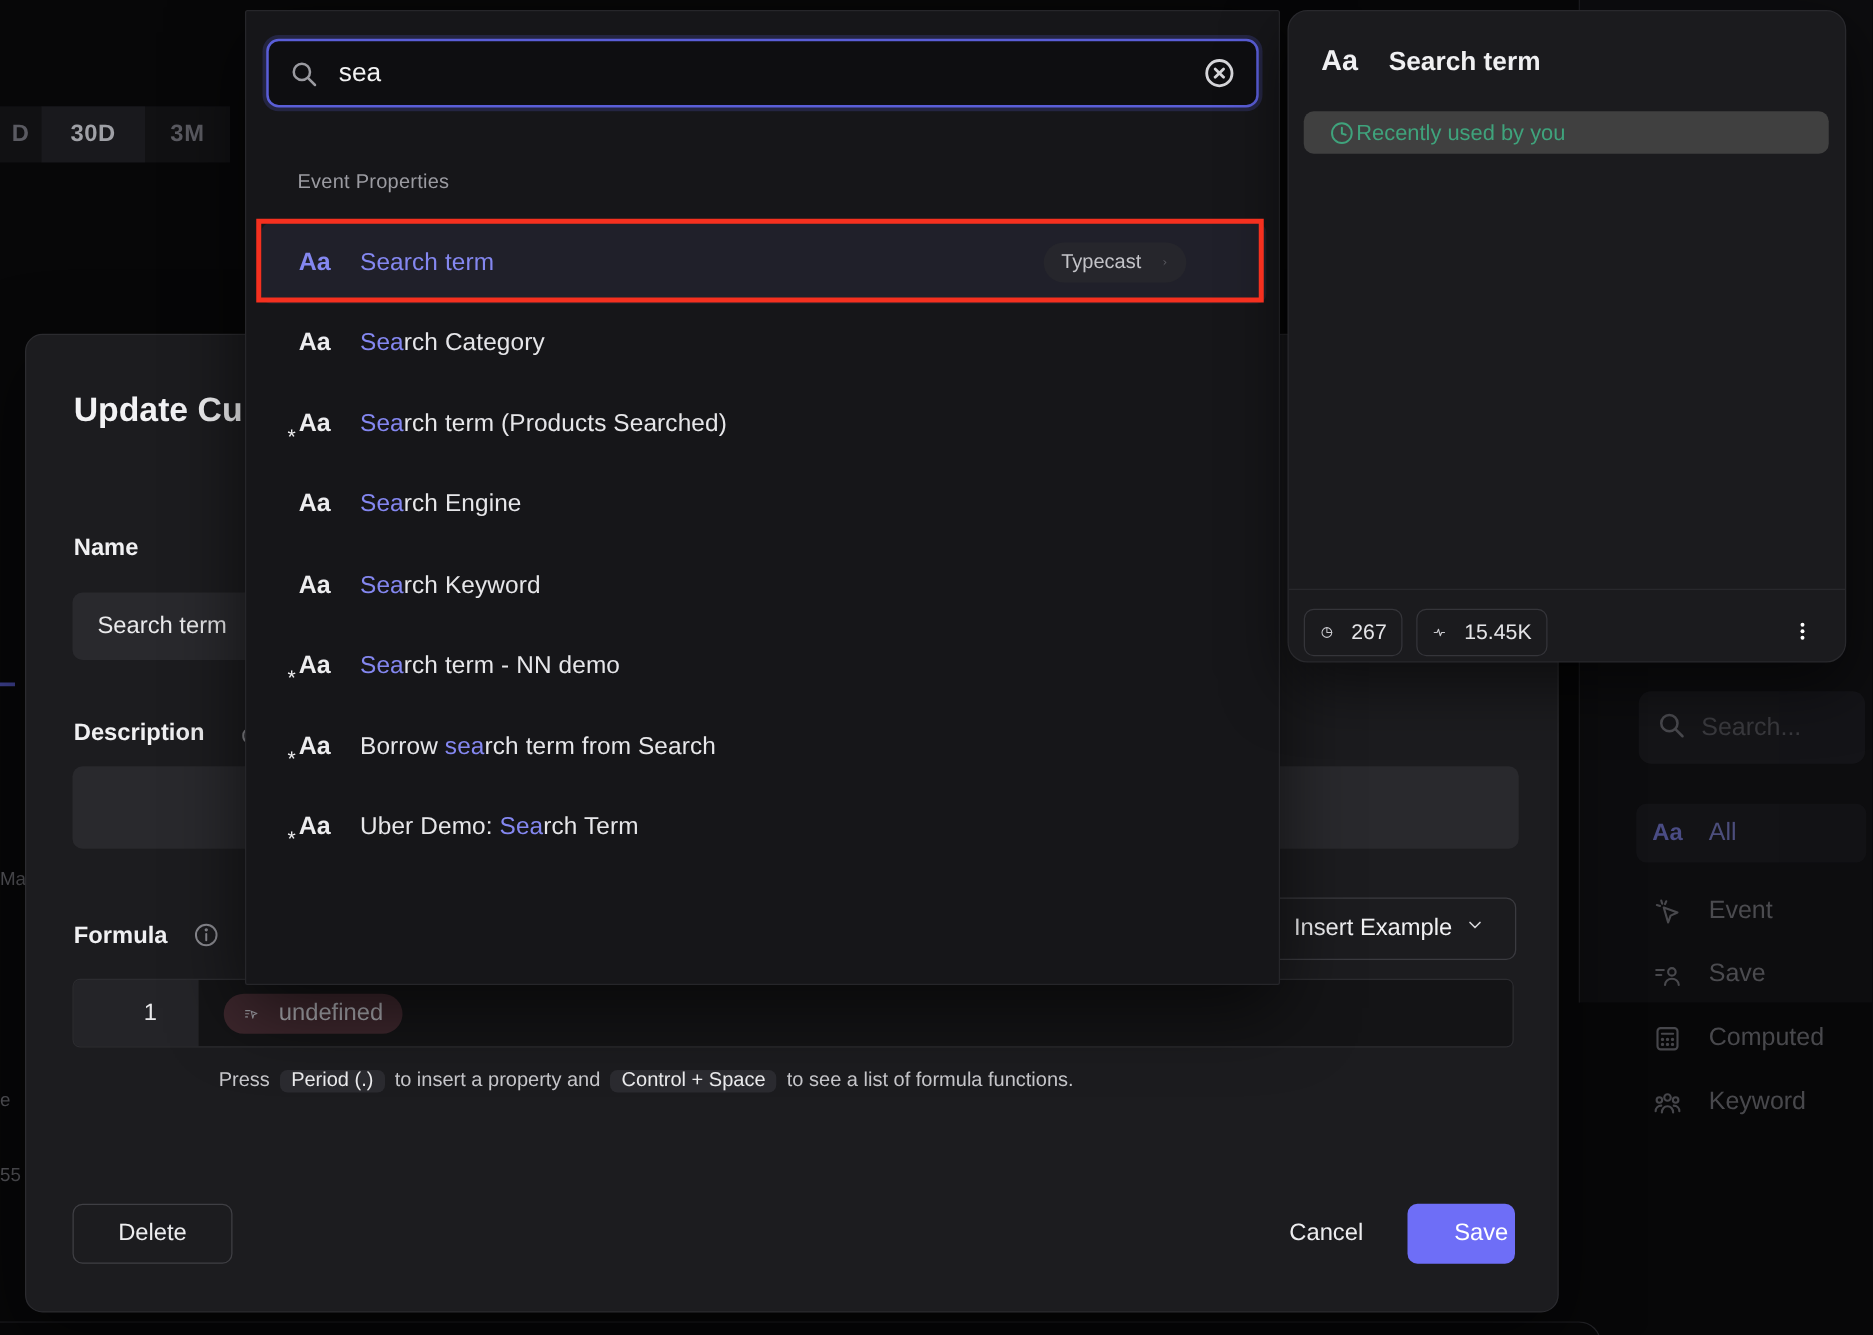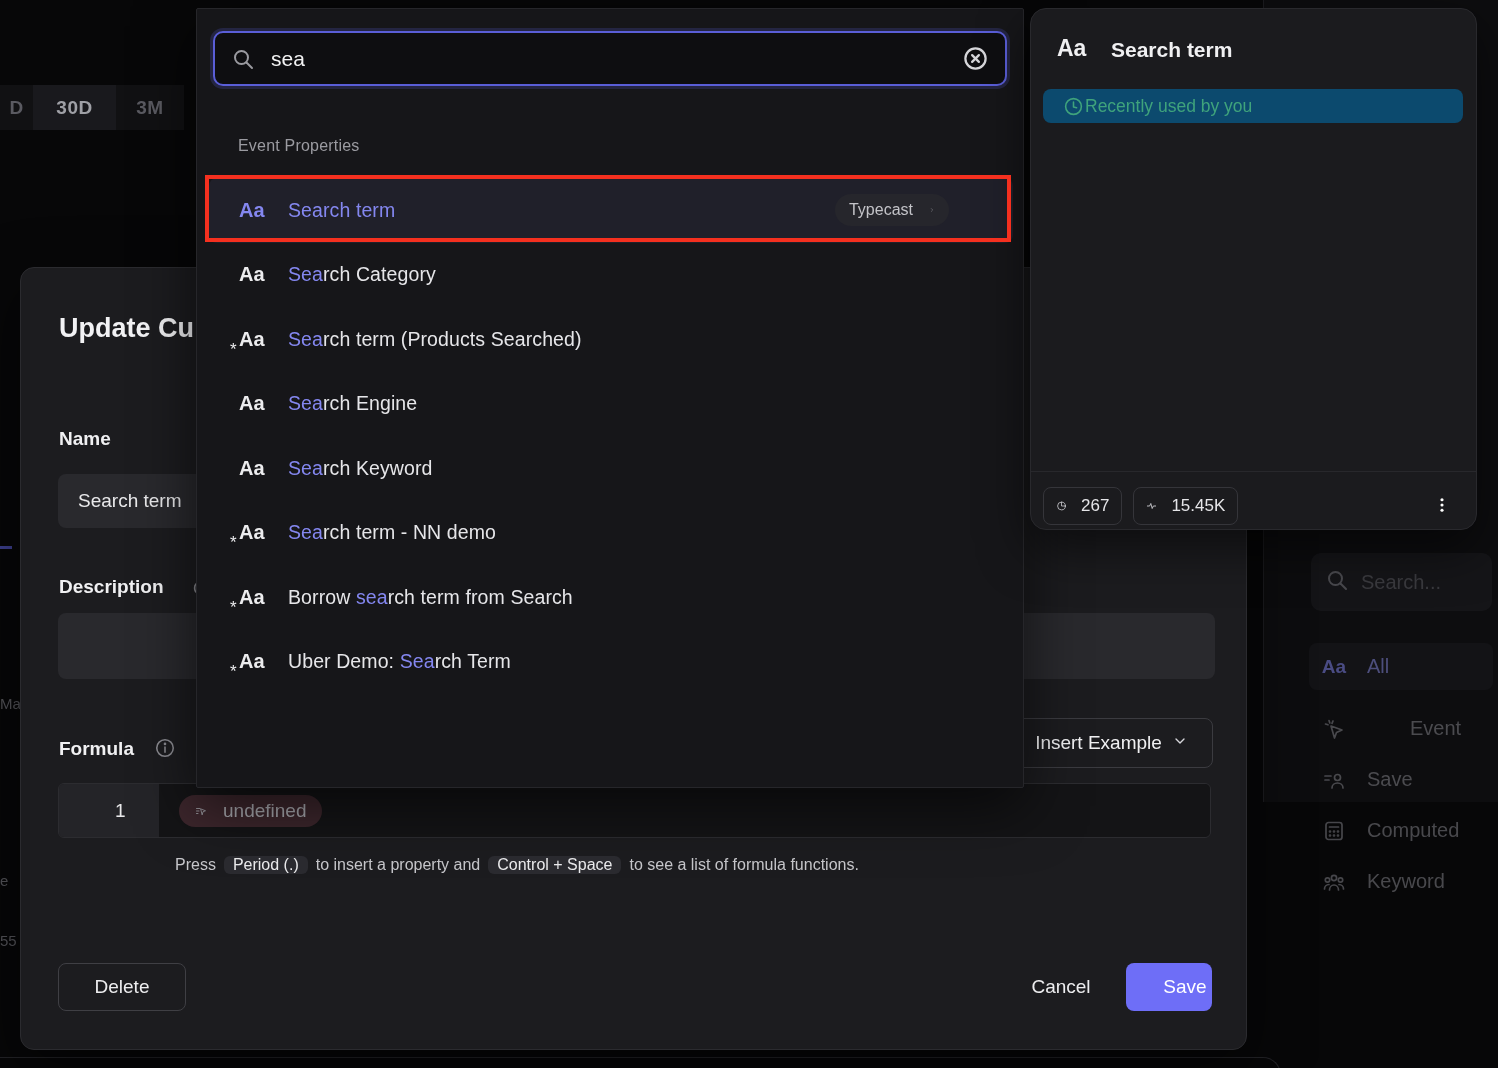--- a/index.html
+++ b/index.html
@@ -103,21 +103,21 @@
   
   .red-box{position:absolute;left:205px;top:175px;width:806px;height:67px;border:4px solid #f5301f;
            box-sizing:border-box;z-index:5;pointer-events:none;}
 
   
   .detail{position:absolute;left:1030px;top:8px;width:447px;height:522px;background:#1b1b1e;
           border:1px solid #29292d;border-radius:16px;box-sizing:border-box;z-index:3;
           box-shadow:0 18px 50px rgba(0,0,0,.55);}
   .detail-aa{position:absolute;left:26px;top:26px;font-size:23px;font-weight:bold;color:#f0f0f2;}
   .detail-title{position:absolute;left:80px;top:29px;font-size:21px;font-weight:bold;color:#f0f0f2;}
-  .recent-badge{position:absolute;left:12px;top:80px;width:420px;height:34px;background:#0c4a6e;
+  .recent-badge{position:absolute;left:12px;top:80px;width:420px;height:34px;background:#404040;
                 border-radius:8px;display:flex;align-items:center;color:#3fa37c;font-size:17.5px;}
   .recent-badge svg{width:21px;height:21px;margin:0 11px 0 10px;flex:none;}
   .detail-divider{position:absolute;left:0;top:462px;width:100%;height:1px;background:#28282c;}
   .stats-row{position:absolute;left:12px;top:478px;display:flex;}
   .stat-pill{display:flex;align-items:center;height:36px;border:1px solid #35353a;border-radius:8px;
              padding:0 12px;margin-right:11px;font-size:17px;color:#e5e5e8;}
   .stat-pill svg{width:18px;height:18px;margin-right:7px;color:#c9c9ce;}
   .kebab{position:absolute;left:399px;top:478px;width:24px;height:36px;display:flex;align-items:center;
          justify-content:center;color:#ffffff;cursor:pointer;}
   .kebab svg{width:18px;height:18px;}
@@ -147,21 +147,21 @@
               <circle cx="10.5" cy="10.5" r="6.5"></circle>
               <line x1="15.5" y1="15.5" x2="21" y2="21"></line>
             </svg></span>
         <input type="text" placeholder="Search..." style="">
       </div>
       <div id="sb-items">
           <div class="sb-item selected" style="top: 643px;">
             <span class="sb-ic aa-txt">Aa</span>
             <span>All</span>
           </div>
-          <div class="sb-item" style="top: 705px; gap: 43px;">
+          <div class="sb-item" style="top: 705px;">
             <span class="sb-ic">
               <svg viewBox="0 0 24 24" fill="none" stroke="currentColor" stroke-width="1.7" stroke-linecap="round" stroke-linejoin="round" width="100%" height="100%">
                 <path d="M9 9 L20 13 L14.5 15.5 L12.5 21 Z"></path>
                 <line x1="7" y1="3.5" x2="7.8" y2="6"></line>
                 <line x1="3.5" y1="7" x2="6" y2="7.8"></line>
                 <line x1="11" y1="4" x2="10" y2="6.3"></line>
               </svg>
             </span>
             <span>Event</span>
           </div>

